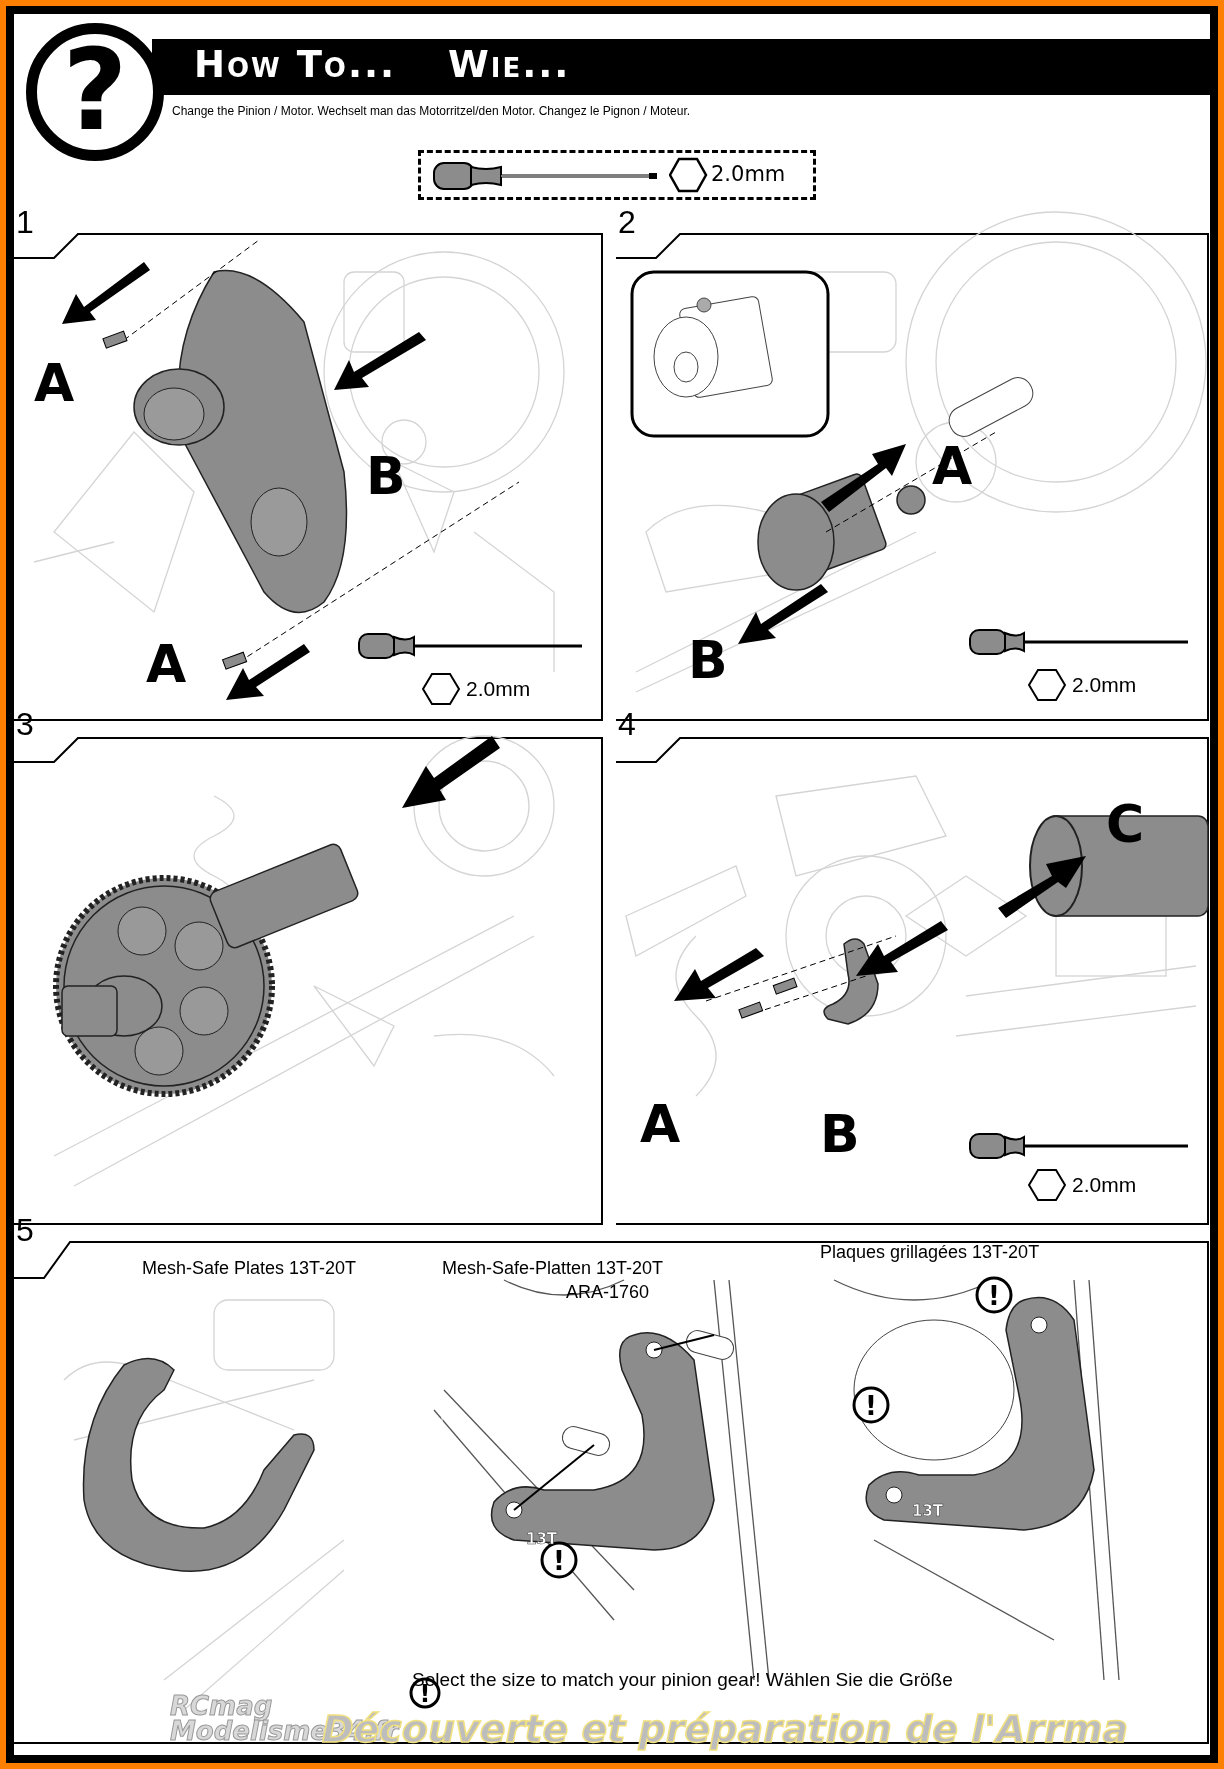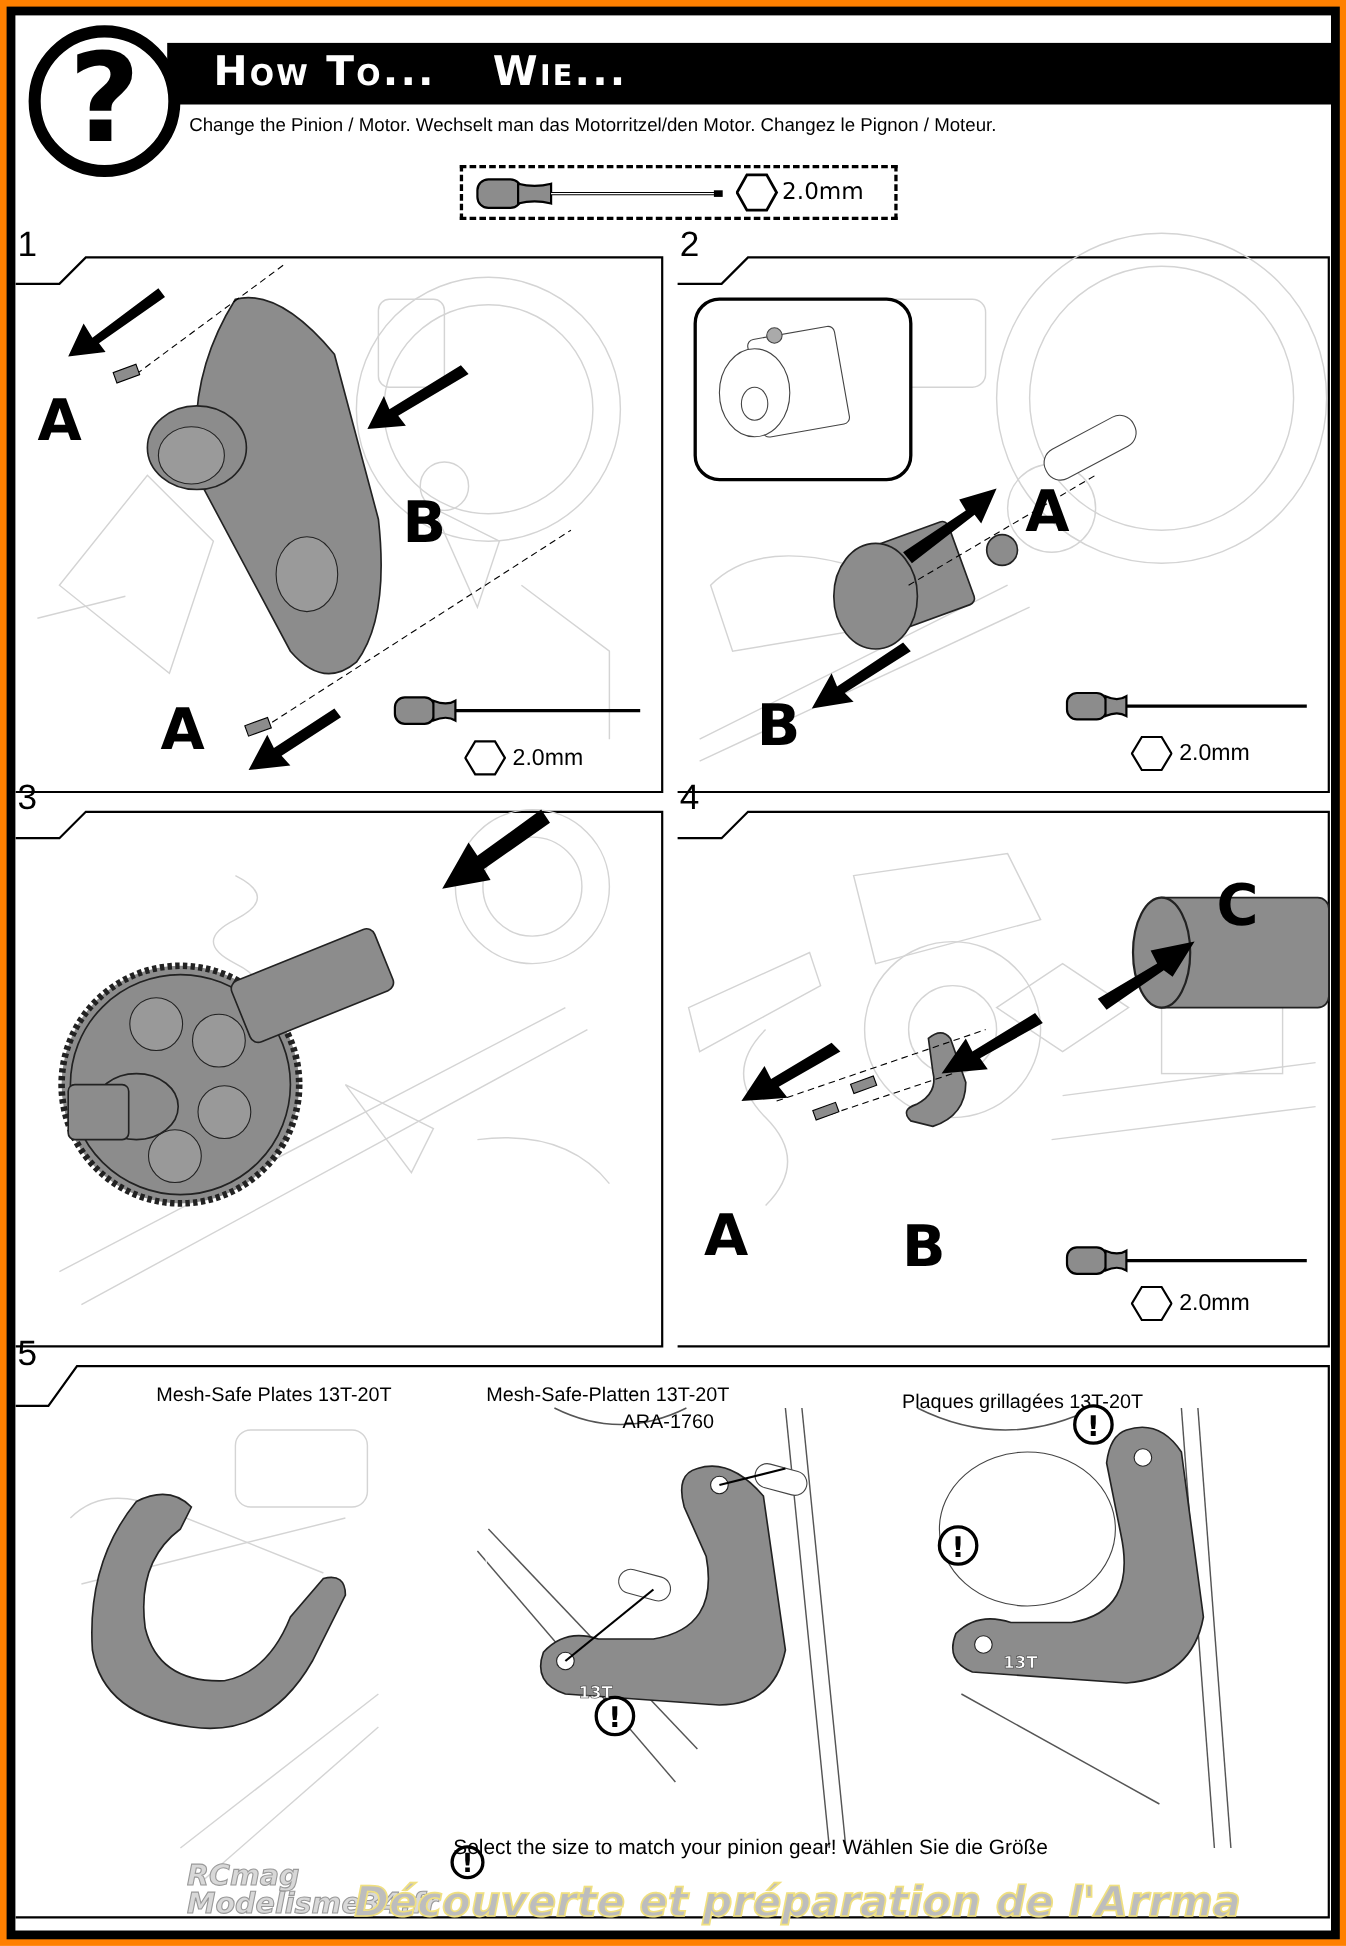--- a/index.html
+++ b/index.html
@@ -3,21 +3,21 @@
 <meta charset="utf-8">
 <style>
   html,body{margin:0;padding:0;}
   body{width:1224px;height:1769px;background:#ff8000;position:relative;overflow:hidden;font-family:"Liberation Sans",sans-serif;}
   .black-frame{position:absolute;left:6px;top:6px;width:1212px;height:1757px;background:#000;}
   .page{position:absolute;left:14px;top:14px;width:1196px;height:1741px;background:#fff;overflow:hidden;}
   .qcircle{position:absolute;left:12px;top:9px;width:138px;height:138px;box-sizing:border-box;border:11px solid #000;border-radius:50%;background:#fff;z-index:3;display:flex;align-items:center;justify-content:center;}
   .qcircle span{font-family:"DejaVu Sans",sans-serif;font-weight:bold;font-size:112px;line-height:1;color:#000;margin-top:-4px;}
   .title-bar{position:absolute;left:138px;top:25px;width:1058px;height:56px;background:#000;border-radius:0 0 0 0;}
   .title-bar .t{position:absolute;top:4px;color:#fff;font-family:"DejaVu Sans",sans-serif;font-weight:bold;font-size:37px;letter-spacing:2px;font-variant:small-caps;}
-  .subtitle{position:absolute;left:158px;top:90px;font-size:17px;color:#000;}
+  .subtitle{position:absolute;left:158px;top:90px;font-size:12px;color:#000;}
   .tool-box{position:absolute;left:404px;top:136px;width:398px;height:50px;border:3px dashed #000;box-sizing:border-box;}
   .step-num{position:absolute;font-size:32px;color:#000;}
   .panel{position:absolute;}
   .panel svg.frame{position:absolute;left:0;top:0;overflow:visible;}
   .letter{position:absolute;font-family:"DejaVu Sans",sans-serif;font-weight:bold;font-size:52px;color:#000;line-height:1;}
   .size-label{position:absolute;font-size:21px;color:#000;display:flex;align-items:center;gap:6px;}
   .sec5-title{position:absolute;font-size:18px;color:#000;text-align:center;}
   .note{position:absolute;left:398px;top:1654px;font-size:19px;color:#000;line-height:24px;}
   .note-icon{position:absolute;left:394px;top:1662px;}
   .wm1{position:absolute;left:112px;top:1680px;font-family:"DejaVu Sans",sans-serif;font-weight:bold;font-style:italic;font-size:26px;color:#d8d8d8;-webkit-text-stroke:1px #999;line-height:25px;margin-left:44px;}
@@ -272,21 +272,21 @@
       <g>
           <circle cx="857" cy="165" r="17" fill="#fff" stroke="#000" stroke-width="3"></circle>
           <text x="857" y="175" text-anchor="middle" font-family="DejaVu Sans, sans-serif" font-weight="bold" font-size="26">!</text>
         </g>
       <line x1="428" y1="30" x2="428" y2="430" stroke="#fff"></line>
       <line x1="790" y1="30" x2="790" y2="430" stroke="#fff" stroke-width="4"></line>
     </svg>
     <span class="sec5-title" style="left:128px;top:18px">Mesh-Safe Plates 13T-20T</span>
     <span class="sec5-title" style="left:428px;top:18px">Mesh-Safe-Platten 13T-20T</span>
     <span class="sec5-title" style="left:552px;top:42px">ARA-1760</span>
-    <span class="sec5-title" style="left:806px;top:24px">Plaques grillagées 13T-20T</span>
+    <span class="sec5-title" style="left:806px;top:2px">Plaques grillagées 13T-20T</span>
     <span style="position:absolute;left:512px;top:290px;font-family:'DejaVu Sans',sans-serif;font-weight:bold;font-size:15px;color:#fff;-webkit-text-stroke:0.5px #333">13T</span>
     <span style="position:absolute;left:898px;top:262px;font-family:'DejaVu Sans',sans-serif;font-weight:bold;font-size:15px;color:#fff;-webkit-text-stroke:0.5px #333">13T</span>
   </div>
 
   <svg class="note-icon" width="34" height="34">
     <circle cx="17" cy="17" r="14" fill="#fff" stroke="#000" stroke-width="3"></circle>
     <text x="17" y="26" text-anchor="middle" font-family="DejaVu Sans, sans-serif" font-weight="bold" font-size="24">!</text>
   </svg>
   <div class="note">
     <div>Select the size to match your pinion gear!  Wählen Sie die Größe</div>

